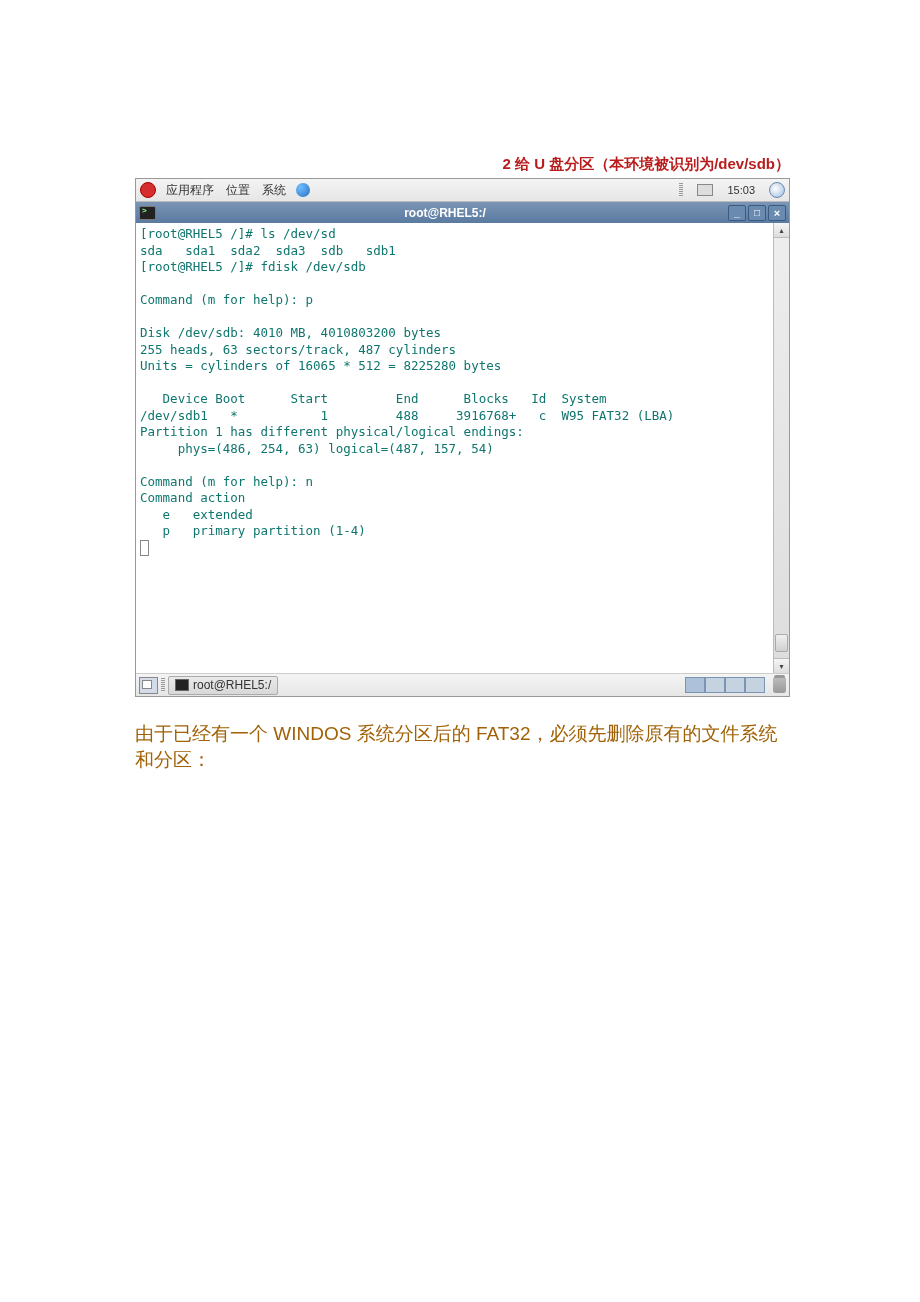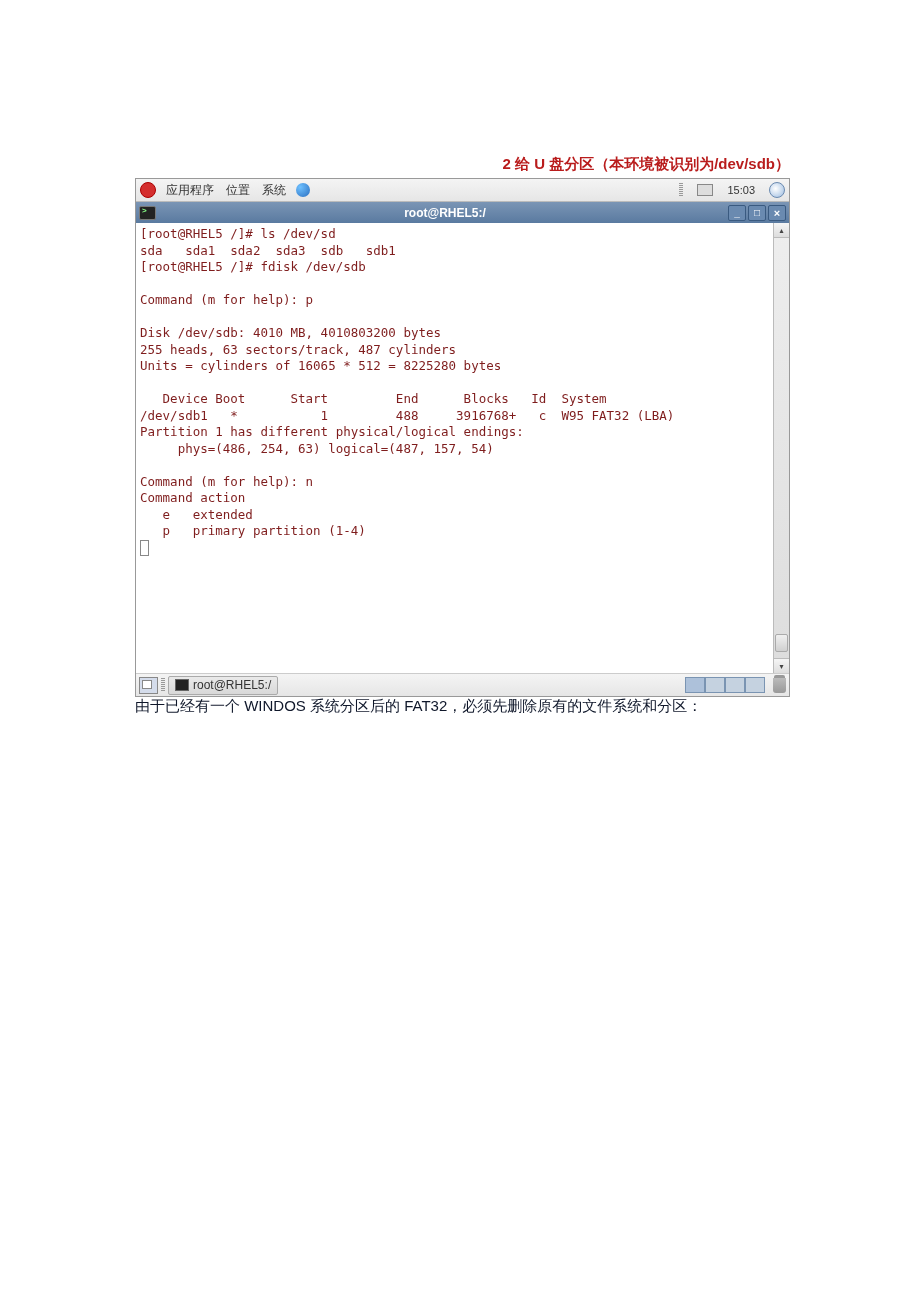--- a/index.html
+++ b/index.html
@@ -135,21 +135,21 @@
   }
   
   .term-wrap {
     position: relative;
     background: #fff;
   }
   .term-body {
     font-family: "DejaVu Sans Mono","Courier New",monospace;
     font-size: 12.5px;
     line-height: 16.5px;
-    color: #7f1d1d;
+    color: #0f766e;
     background: #fff;
     padding: 3px 6px 3px 4px;
     white-space: pre;
     min-height: 444px;
   }
   .cursor-block {
     display:inline-block;
     width: 7px; height: 14px;
     border: 1px solid #888;
     vertical-align: bottom;
@@ -233,22 +233,23 @@
       linear-gradient(#bbb,#999);
     border-radius: 0 0 3px 3px;
     position:relative;
     margin-left:4px;
     cursor:default;
   }
   .panel-bottom .trash::before {
     content:"";position:absolute;top:-3px;left:1px;right:1px;height:3px;background:#999;border-radius:2px 2px 0 0;
   }
   .caption {
-    color: #0f172a;
-    font-size: 15px;
+    margin-top: 24px;
+    color: #a16207;
+    font-size: 19px;
     font-family: "SimSun","Microsoft YaHei",Arial,sans-serif;
   }
 </style>
 </head>
 <body>
 
 <div class="page">
   <div class="content">
 
     <div class="heading">

